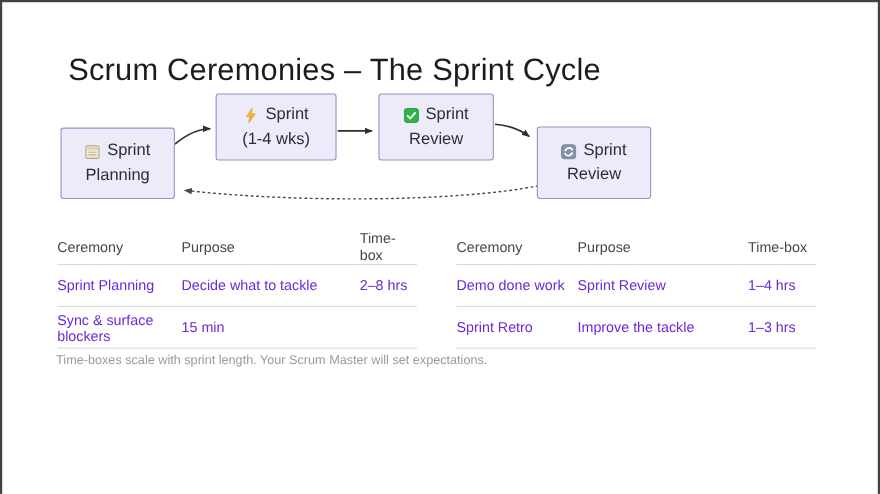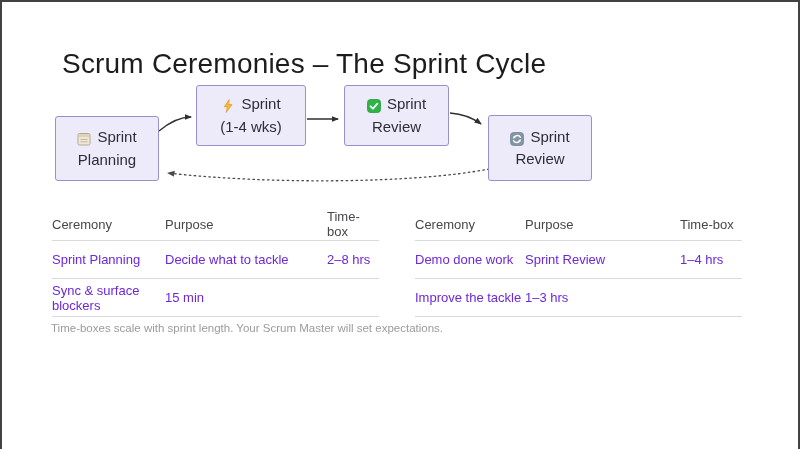--- a/index.html
+++ b/index.html
@@ -144,20 +144,21 @@
       <span>Time-box</span>
     </div>
     <div class="t-sep"></div>
     <div class="t-row">
       <span>Demo done work</span>
       <span>Sprint Review</span>
       <span>1–4 hrs</span>
     </div>
     <div class="t-sep"></div>
     <div class="t-row">
+      <span>Sprint Retro</span>
       <span>Improve the tackle</span>
       <span>1–3 hrs</span>
     </div>
     <div class="t-sep"></div>
   </div>
 
   <div class="footnote">Time-boxes scale with sprint length. Your Scrum Master will set expectations.</div>
 
 </div>
 

